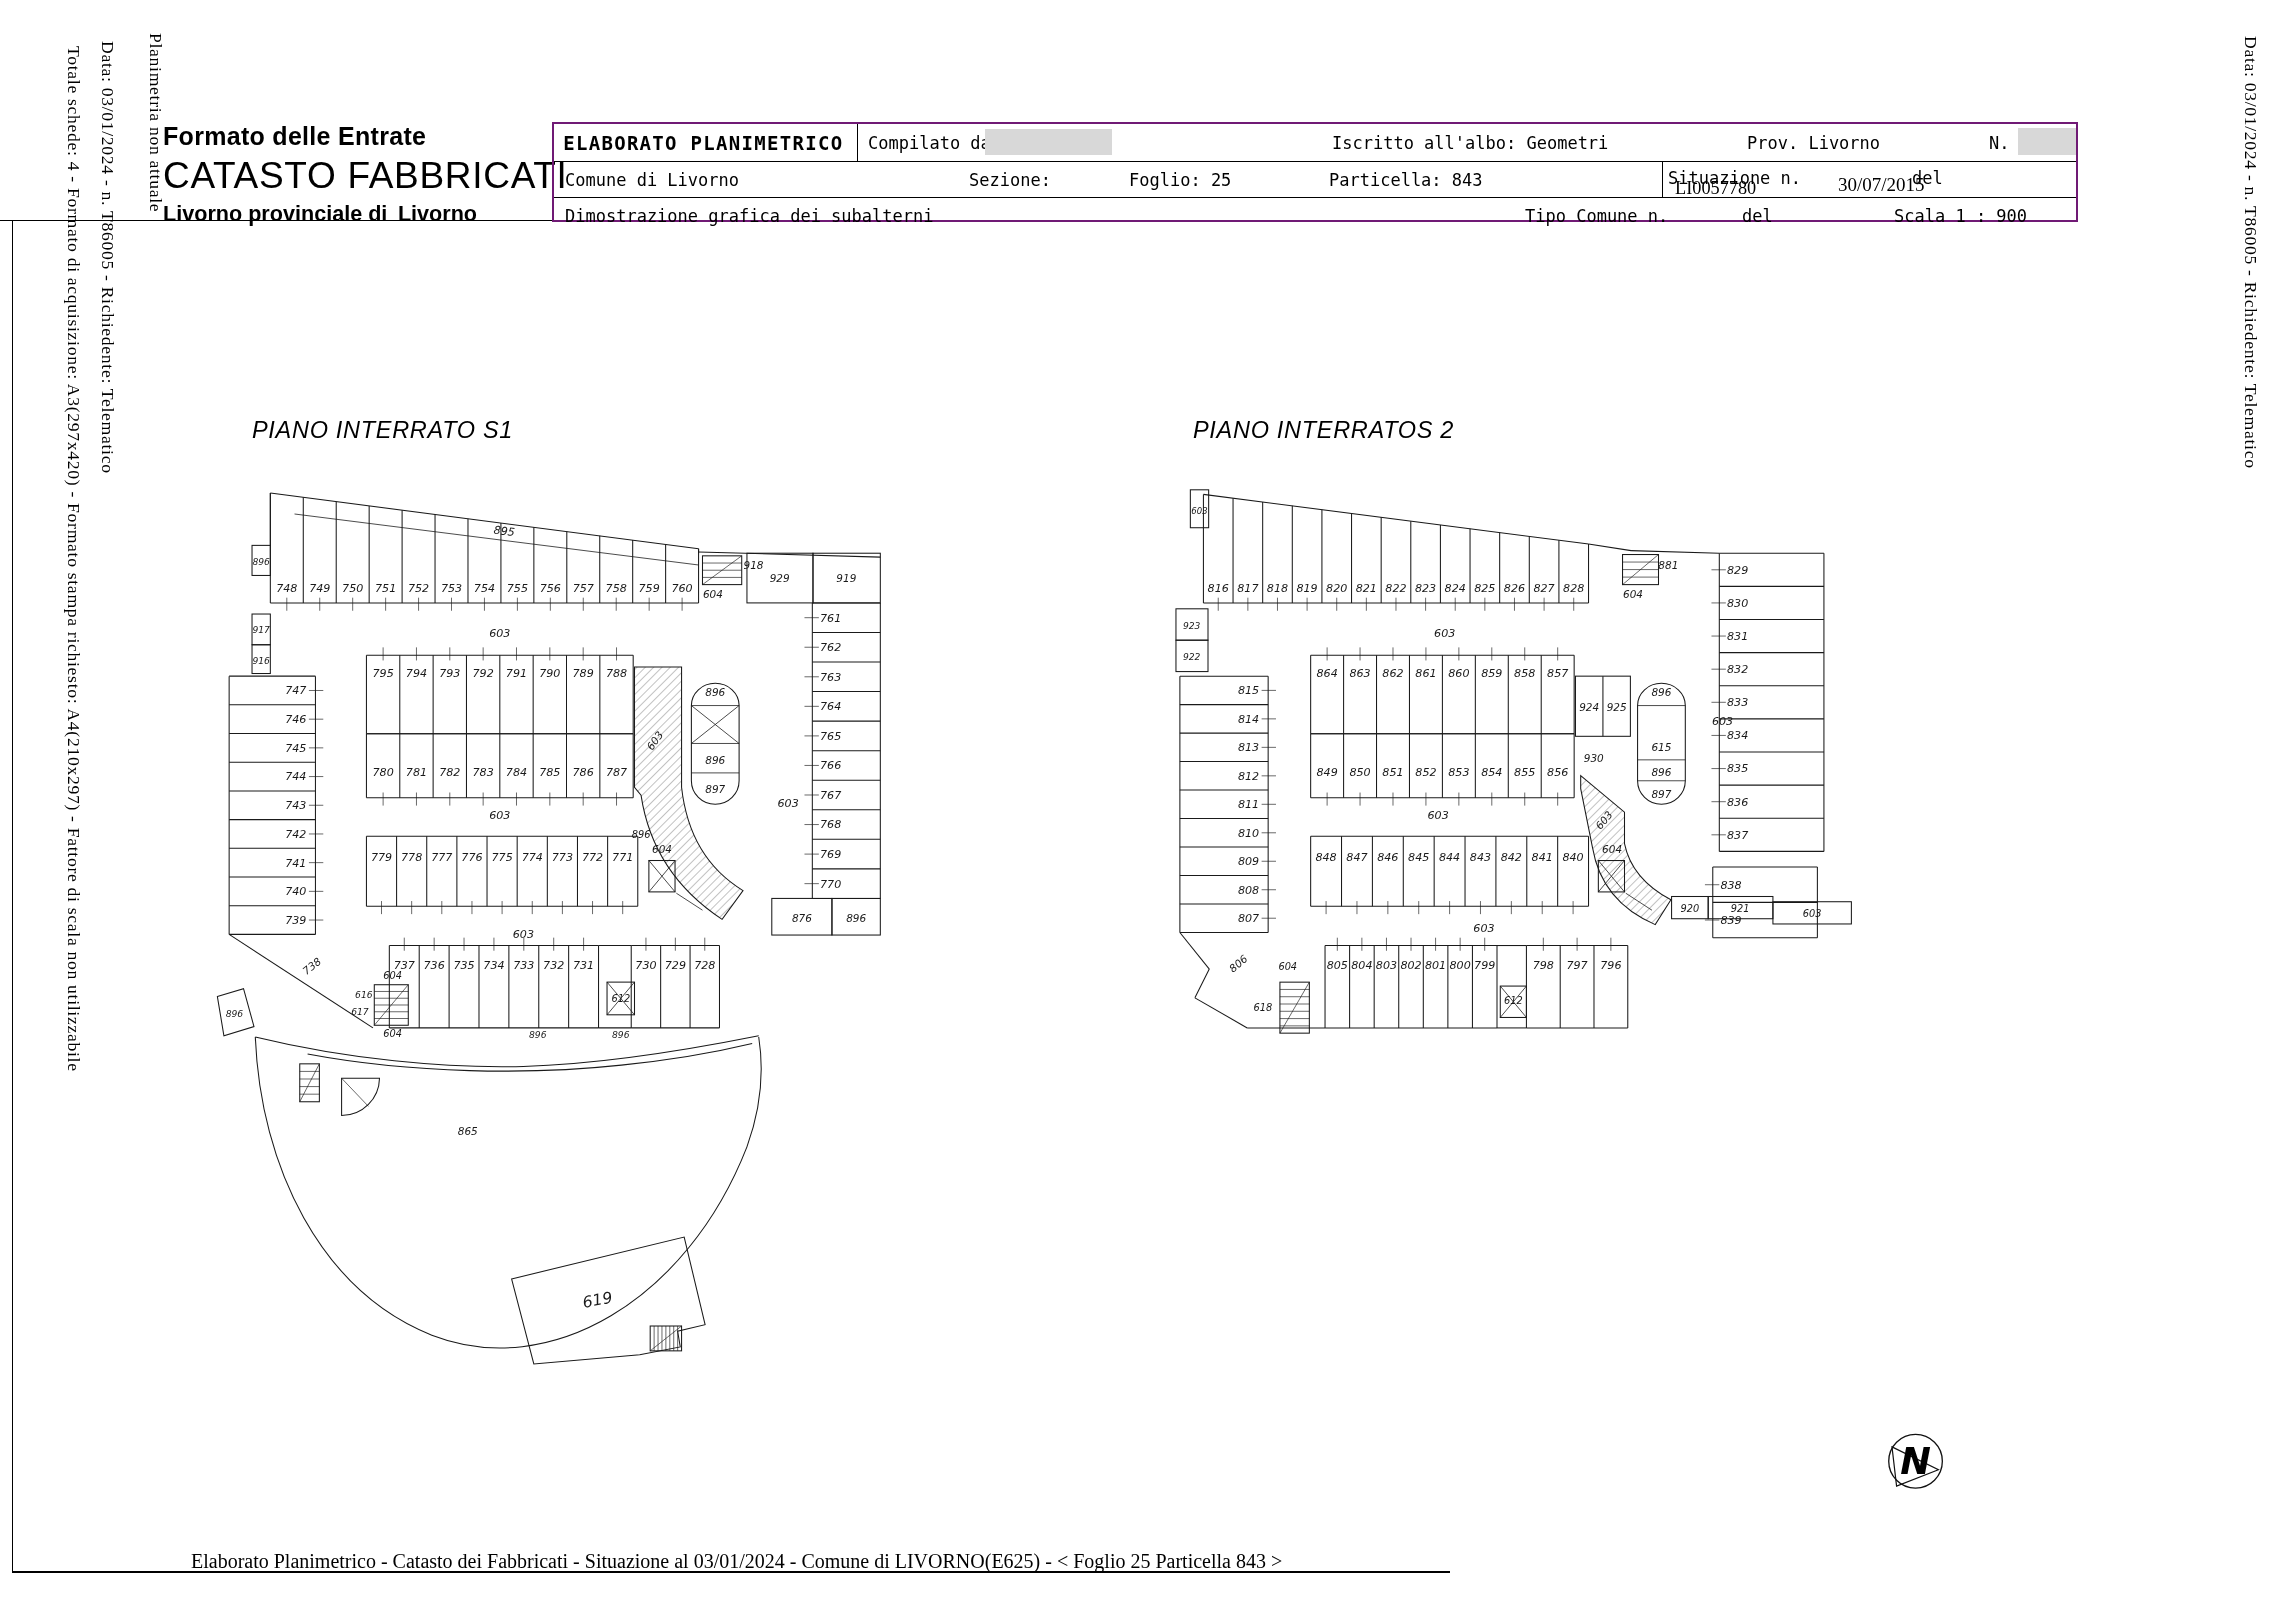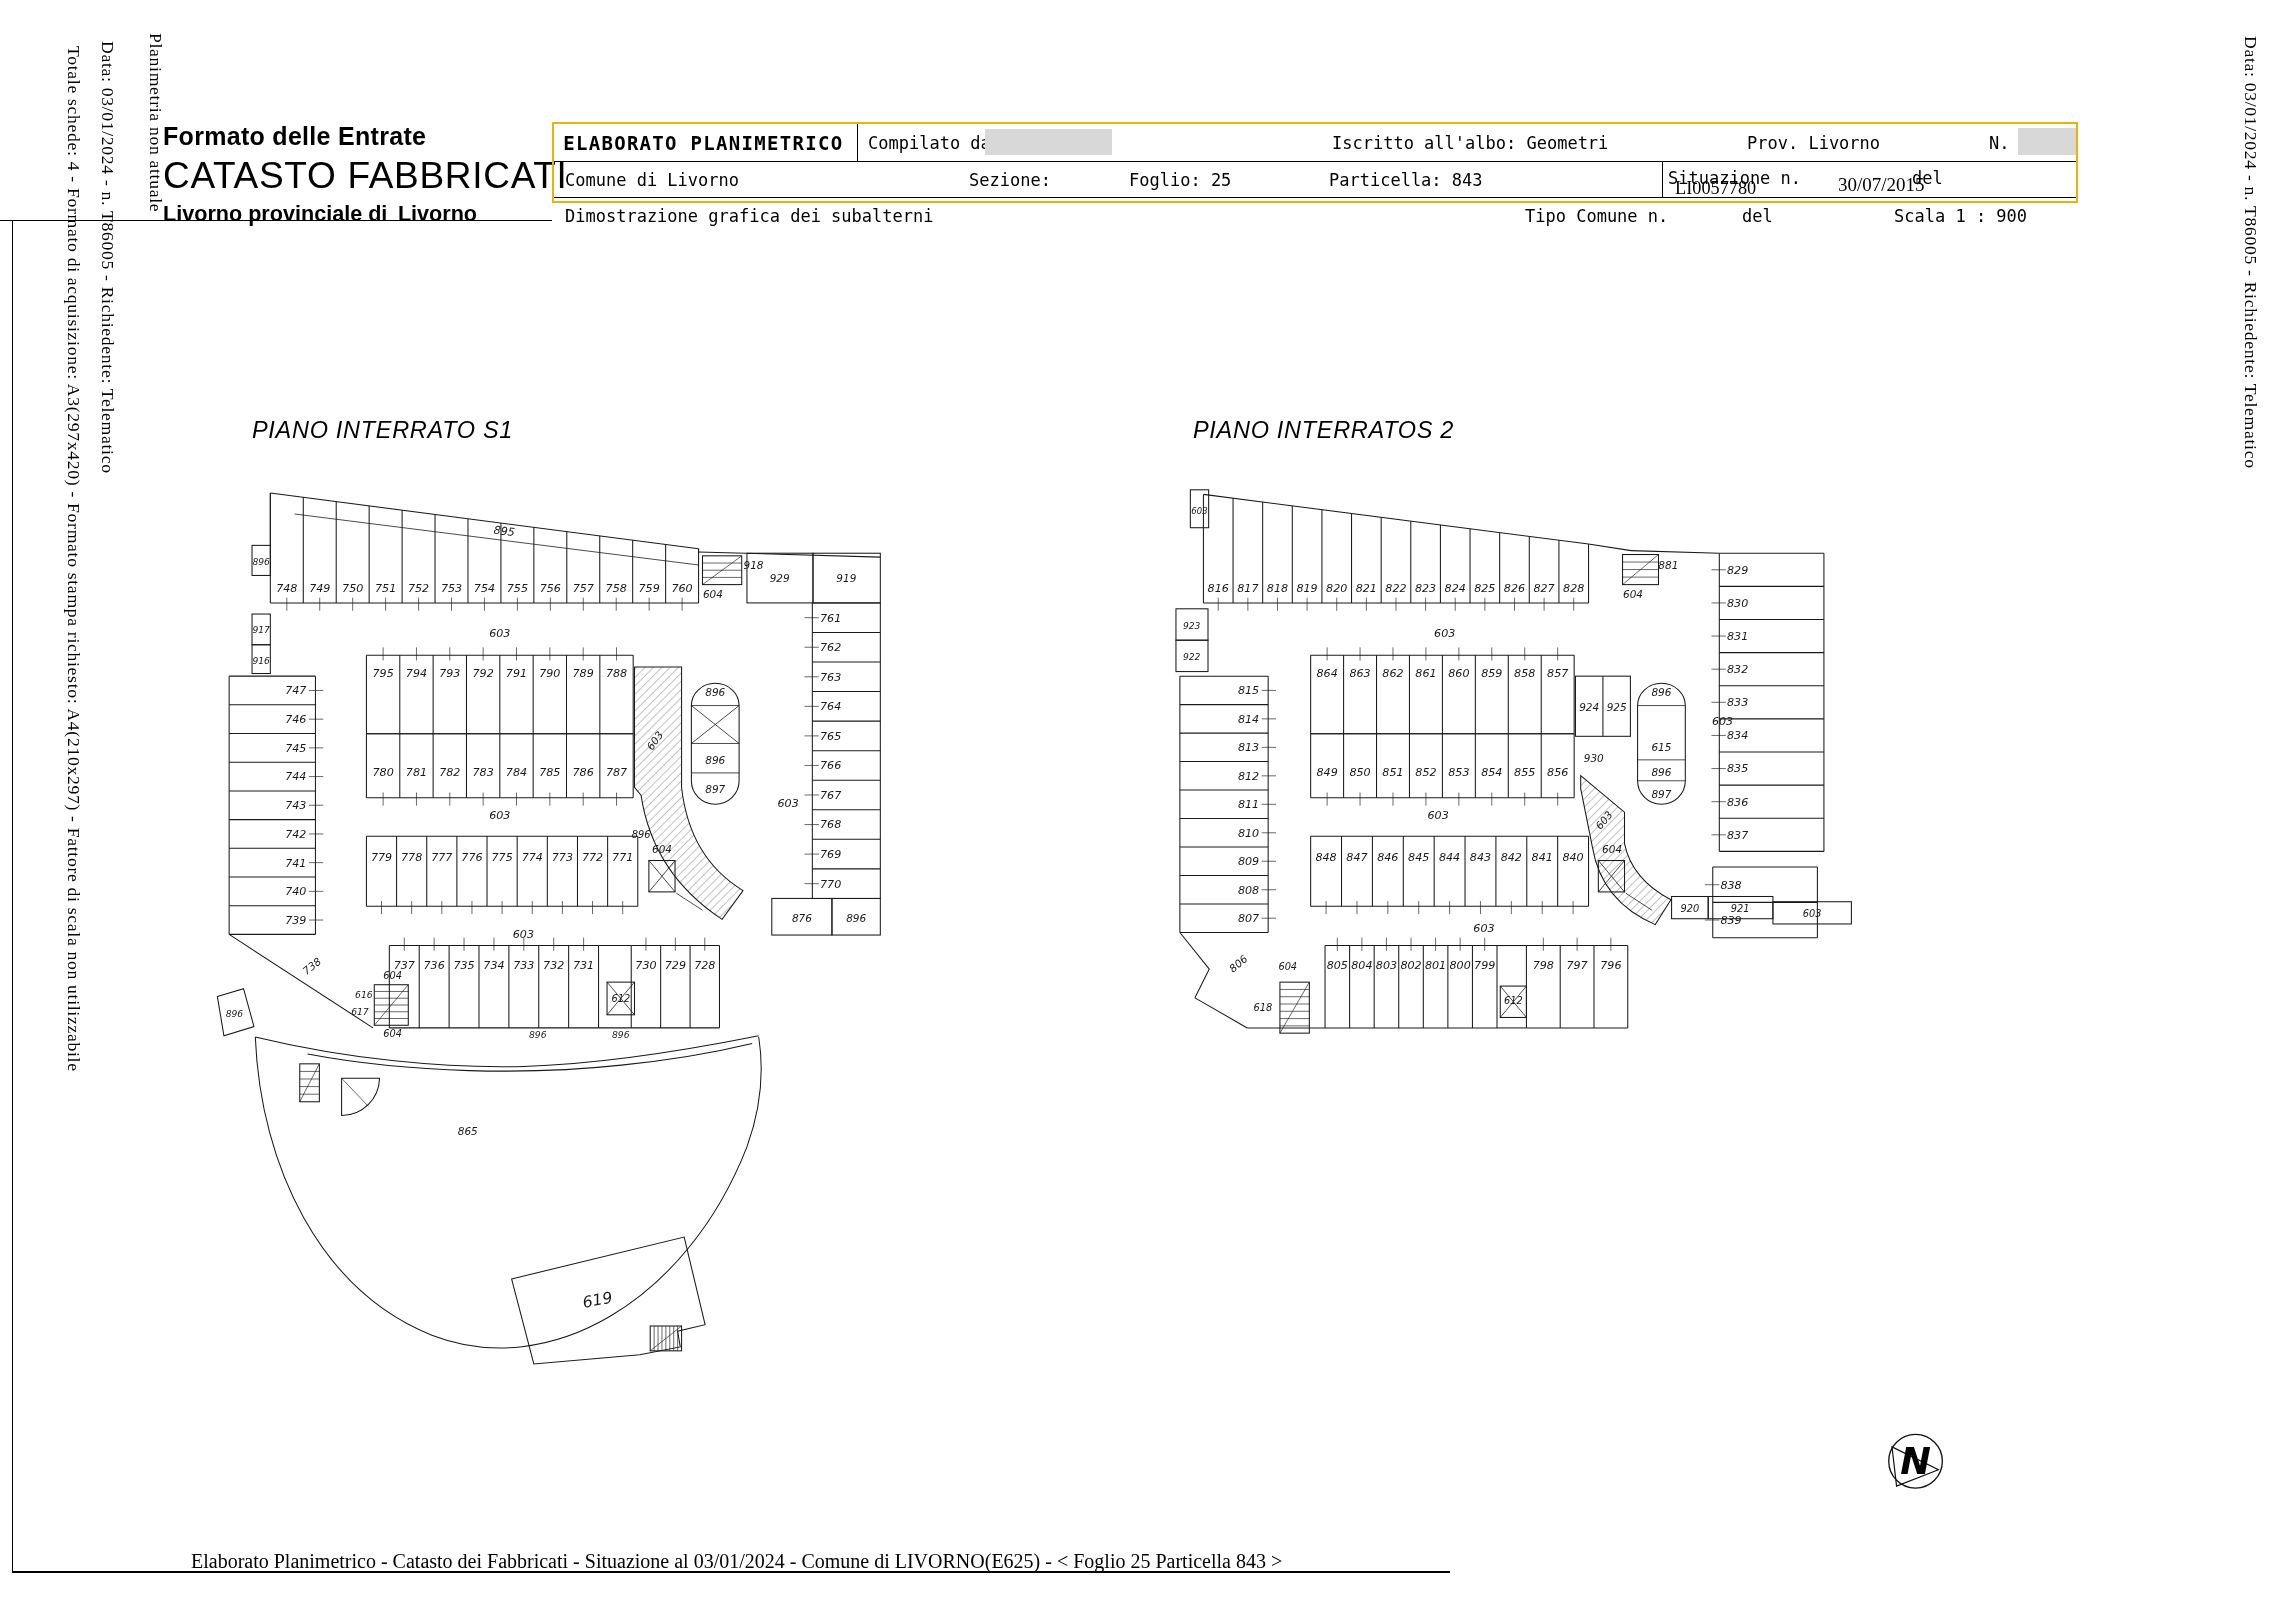--- a/index.html
+++ b/index.html
@@ -3,21 +3,21 @@
 <meta charset="utf-8">
 <style>
   html,body{margin:0;padding:0;background:#fff;}
   body{width:2295px;height:1623px;position:relative;font-family:"Liberation Sans",sans-serif;color:#000;overflow:hidden;}
   .vtext{position:absolute;writing-mode:vertical-rl;font-family:"Liberation Serif",serif;font-size:17.6px;white-space:nowrap;letter-spacing:0.7px;}
   .logo{position:absolute;left:163px;top:122px;}
   .logo1{font-size:25px;font-weight:bold;letter-spacing:0.3px;}
   .logo2{font-size:37px;font-weight:normal;letter-spacing:0.7px;margin-top:4px;}
   .logo3{font-size:21.6px;font-weight:bold;margin-top:3.9px;}
   .logo3 .city{margin-left:10.5px;}
-  .htable{position:absolute;left:552px;top:122px;width:1526px;height:81px;border:2px solid #eab308;box-sizing:border-box;font-family:"DejaVu Sans Mono",monospace;font-size:17px;text-align:right;}
+  .htable{position:absolute;left:552px;top:122px;width:1526px;height:100px;border:2px solid #701a75;box-sizing:border-box;font-family:"DejaVu Sans Mono",monospace;font-size:17px;text-align:right;}
   .htable .cellline{position:absolute;background:#000;}
   .htable .t{position:absolute;white-space:nowrap;}
   .redact{position:absolute;background:#d8d8d8;}
   .title-cell{font-weight:bold;font-size:19px;letter-spacing:1.3px;}
   .serif{font-family:"Liberation Serif",serif;}
   .plan-title{position:absolute;font-style:italic;font-size:23.5px;letter-spacing:0.7px;white-space:nowrap;}
   .footer{position:absolute;left:191px;top:1550px;font-family:"Liberation Serif",serif;font-size:20px;white-space:nowrap;}
   .hline{position:absolute;background:#000;}
   svg{position:absolute;overflow:visible;}
   svg text{font-family:"DejaVu Sans",sans-serif;font-style:italic;fill:#1a1a1a;}

